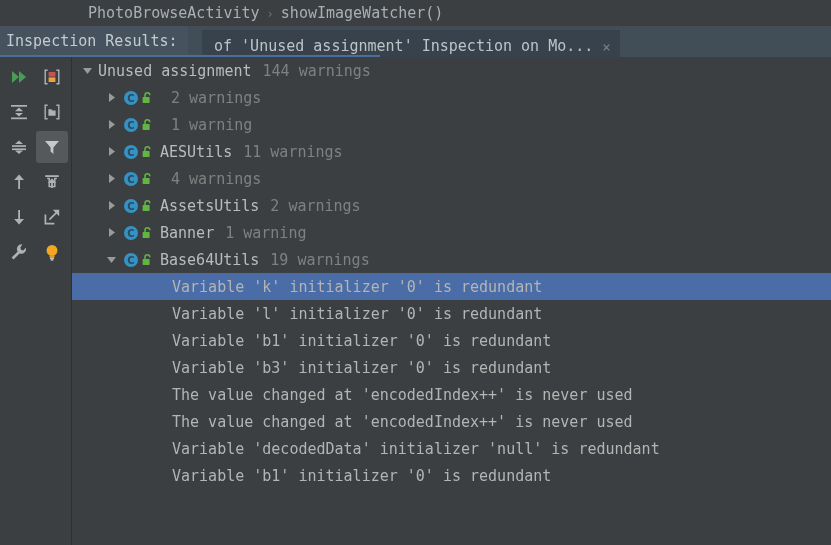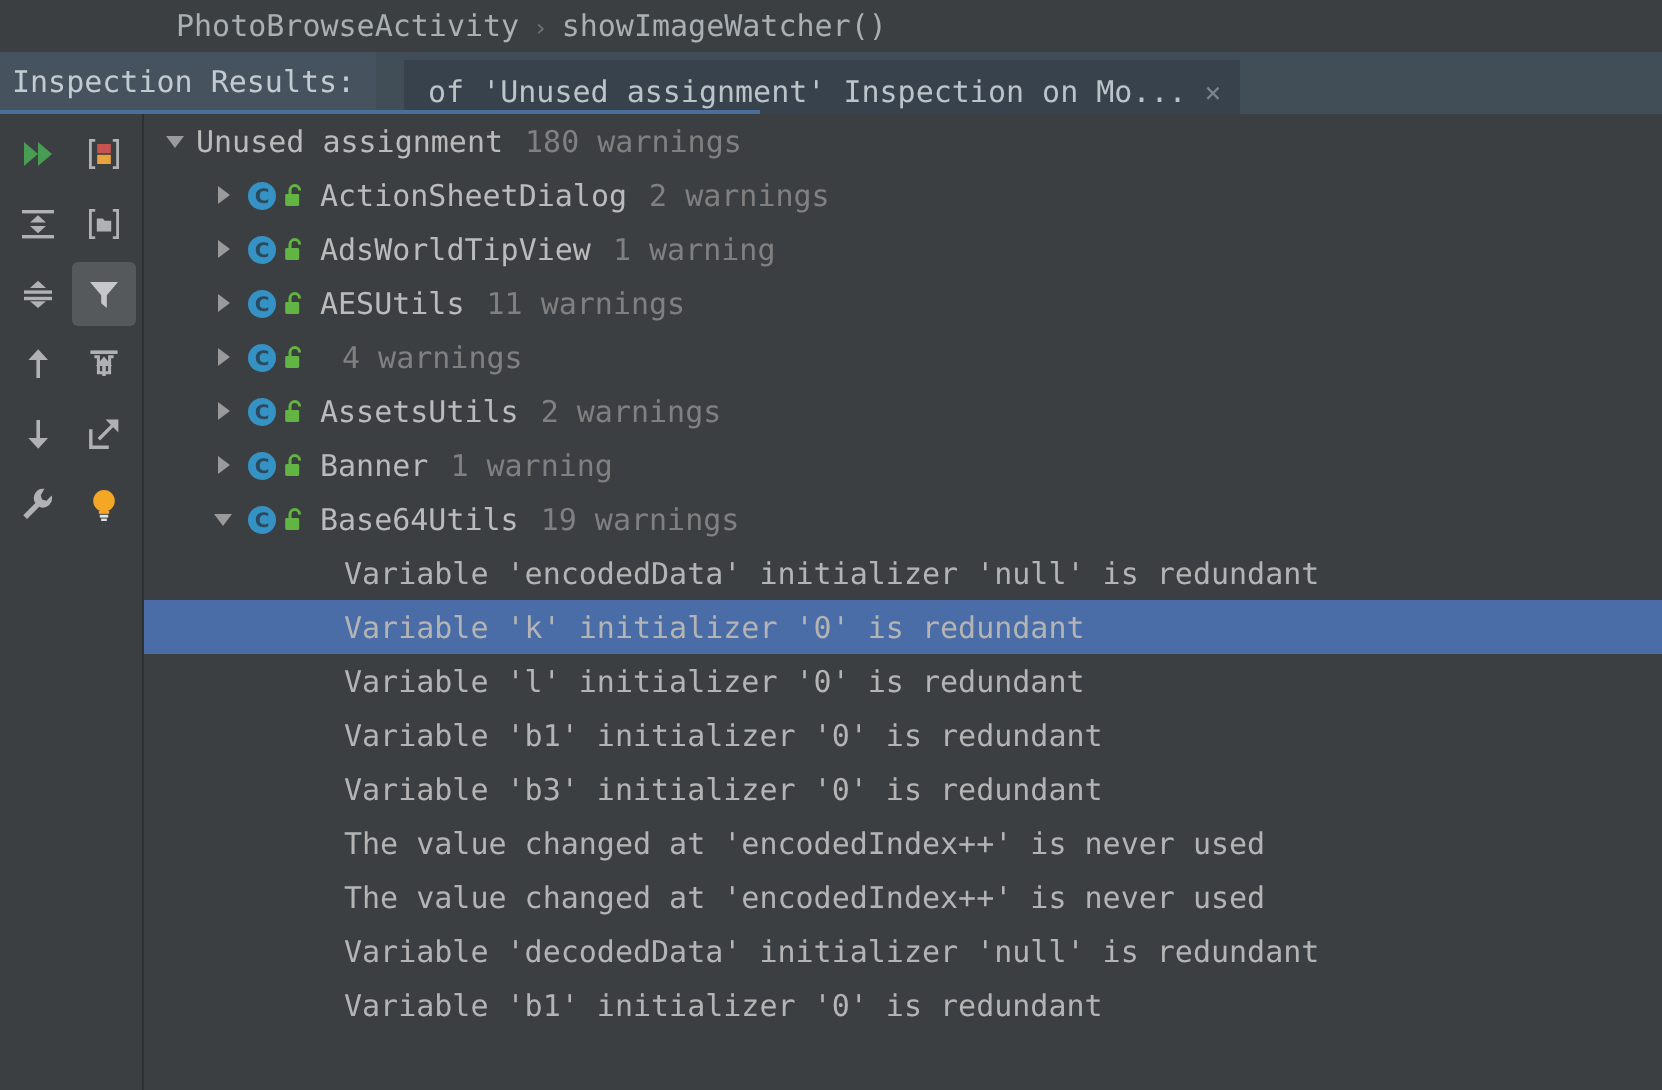--- a/index.html
+++ b/index.html
@@ -340,62 +340,60 @@
   <div class="toolstrip-divider"></div>
 
   <div class="tree" id="tree">
       <div class="row lvl0">
         <span class="tri">
           <svg width="11" height="11" viewBox="0 0 11 11">
             <polygon points="1,3 10,3 5.5,9" fill="#9a9a9a"></polygon>
           </svg>
         </span>
         <span class="label">Unused assignment</span>
-        <span class="count">180 warnings</span>
+        <span class="count">144 warnings</span>
       </div>
       <div class="row lvl1">
         <span class="tri">
           <svg width="11" height="11" viewBox="0 0 11 11">
             <polygon points="3,1 9,5.5 3,10" fill="#9a9a9a"></polygon>
           </svg>
         </span>
         <span class="icon-class">
           <svg width="16" height="16" viewBox="0 0 16 16">
             <circle cx="8" cy="8" r="7" fill="#3592c4"></circle>
             <text x="8" y="11.6" text-anchor="middle" font-family="&quot;DejaVu Sans&quot;, sans-serif" font-size="10" font-weight="bold" fill="#2b4a5e">C</text>
           </svg>
         </span>
         <span class="icon-lock">
           <svg width="13" height="13" viewBox="0 0 13 13">
             <path d="M4 6V4.2a2.4 2.4 0 0 1 4.8 0" stroke="#62b543" stroke-width="1.5" fill="none"></path>
             <rect x="1.6" y="6" width="7" height="6" rx="0.7" fill="#62b543"></rect>
           </svg>
         </span>
-        <span class="label">ActionSheetDialog</span>
         <span class="count">2 warnings</span>
       </div>
       <div class="row lvl1">
         <span class="tri">
           <svg width="11" height="11" viewBox="0 0 11 11">
             <polygon points="3,1 9,5.5 3,10" fill="#9a9a9a"></polygon>
           </svg>
         </span>
         <span class="icon-class">
           <svg width="16" height="16" viewBox="0 0 16 16">
             <circle cx="8" cy="8" r="7" fill="#3592c4"></circle>
             <text x="8" y="11.6" text-anchor="middle" font-family="&quot;DejaVu Sans&quot;, sans-serif" font-size="10" font-weight="bold" fill="#2b4a5e">C</text>
           </svg>
         </span>
         <span class="icon-lock">
           <svg width="13" height="13" viewBox="0 0 13 13">
             <path d="M4 6V4.2a2.4 2.4 0 0 1 4.8 0" stroke="#62b543" stroke-width="1.5" fill="none"></path>
             <rect x="1.6" y="6" width="7" height="6" rx="0.7" fill="#62b543"></rect>
           </svg>
         </span>
-        <span class="label">AdsWorldTipView</span>
         <span class="count">1 warning</span>
       </div>
       <div class="row lvl1">
         <span class="tri">
           <svg width="11" height="11" viewBox="0 0 11 11">
             <polygon points="3,1 9,5.5 3,10" fill="#9a9a9a"></polygon>
           </svg>
         </span>
         <span class="icon-class">
           <svg width="16" height="16" viewBox="0 0 16 16">
@@ -488,24 +486,20 @@
         </span>
         <span class="icon-lock">
           <svg width="13" height="13" viewBox="0 0 13 13">
             <path d="M4 6V4.2a2.4 2.4 0 0 1 4.8 0" stroke="#62b543" stroke-width="1.5" fill="none"></path>
             <rect x="1.6" y="6" width="7" height="6" rx="0.7" fill="#62b543"></rect>
           </svg>
         </span>
         <span class="label">Base64Utils</span>
         <span class="count">19 warnings</span>
       </div>
-      <div class="row lvl2">
-        <span class="tri"></span>
-        <span class="label">Variable 'encodedData' initializer 'null' is redundant</span>
-      </div>
       <div class="row lvl2 selected">
         <span class="tri"></span>
         <span class="label">Variable 'k' initializer '0' is redundant</span>
       </div>
       <div class="row lvl2">
         <span class="tri"></span>
         <span class="label">Variable 'l' initializer '0' is redundant</span>
       </div>
       <div class="row lvl2">
         <span class="tri"></span>

